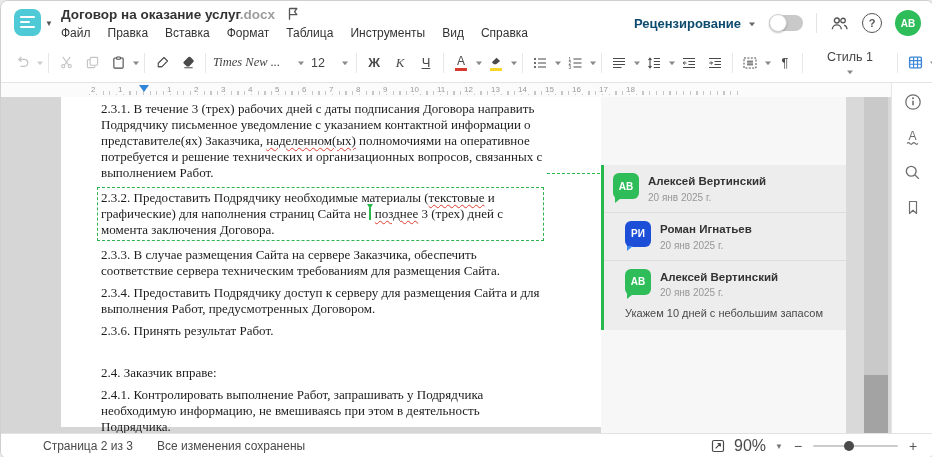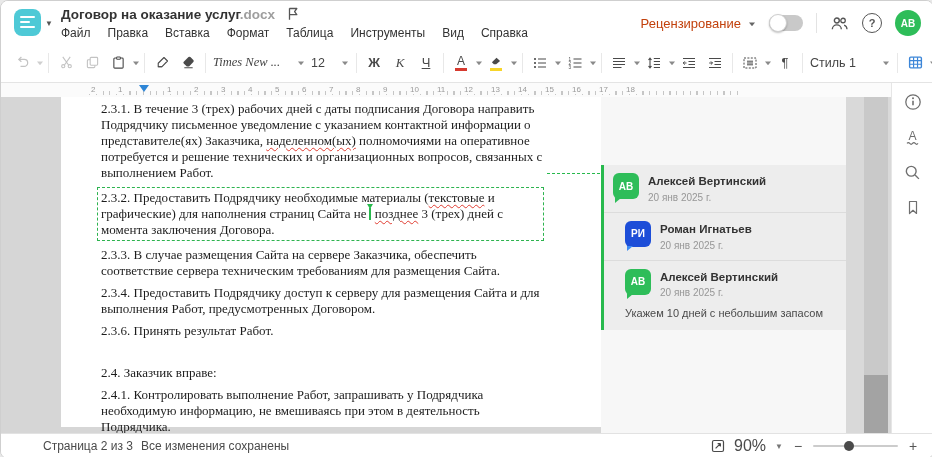--- a/index.html
+++ b/index.html
@@ -14,41 +14,41 @@
   .logo i:nth-child(3){top:17px;width:15px;}
   .logo-caret{position:absolute;left:44px;top:18px;color:#555;font-size:8px;}
   .titlebox{position:absolute;left:60px;top:5px;}
   .title-row{display:flex;align-items:center;gap:12px;height:16px;}
   .title{font-size:13.5px;font-weight:bold;color:#333;white-space:nowrap;}
   .title .ext{color:#9e9e9e;}
   .flagbtn{color:#555;display:flex;align-items:center;}
   .menu-row{display:flex;gap:17px;margin-top:4px;font-size:12px;color:#333;align-items:center;}
   .menu-row span{cursor:default;}
   .header-right{position:absolute;right:12px;top:9px;display:flex;align-items:center;gap:13px;height:26px;}
-  .review{display:flex;align-items:center;gap:7px;font-size:13px;color:#c2410c;}
+  .review{display:flex;align-items:center;gap:7px;font-size:13px;color:#0c4a6e;font-weight:bold;}
   .review .cic{color:#666;}
   .toggle{width:34px;height:16px;border-radius:8px;background:#c9c9c9;position:relative;}
   .toggle .knob{position:absolute;left:0;top:-1px;width:18px;height:18px;border-radius:50%;background:#fff;border:1px solid #cfcfcf;box-sizing:border-box;box-shadow:0 1px 2px rgba(0,0,0,.25);}
   .hdiv{width:1px;height:20px;background:#e3e3e3;}
   .hic{color:#555;display:flex;align-items:center;}
   .help{width:18px;height:18px;border:1.4px solid #555;border-radius:50%;color:#555;font-size:11px;font-weight:bold;display:flex;align-items:center;justify-content:center;}
   .avatar{width:26px;height:26px;border-radius:50%;background:#2ebd59;color:#fff;font-size:10px;font-weight:bold;display:flex;align-items:center;justify-content:center;}
 
   
   .toolbar{position:absolute;top:42px;left:0;right:0;height:39px;border-bottom:1px solid #e4e4e4;background:#fff;display:flex;align-items:center;padding:0 8px;gap:0;white-space:nowrap;overflow:hidden;}
   .tbtn{height:26px;min-width:22px;display:inline-flex;align-items:center;justify-content:center;border-radius:4px;color:#4a4a4a;font-size:13px;padding:0 2px;flex:none;}
   .tbtn.dis{color:#c3c3c3;}
   .tbtn.blue{color:#3c86d8;}
   .tcaret{width:9px;color:#8a8a8a;display:inline-flex;align-items:center;justify-content:center;flex:none;}
   .tcaret.dis{color:#cfcfcf;}
   .tsep{width:1px;height:20px;background:#e8e8e8;margin:0 4px;flex:none;}
   .tselect{height:26px;display:inline-flex;align-items:center;justify-content:space-between;font-size:12.5px;color:#444;padding:0 3px;flex:none;border-radius:4px;}
   .fontsel{width:92px;font-family:"Liberation Serif","DejaVu Serif",serif;font-style:italic;}
   .sizesel{width:38px;}
-  .stylesel{width:80px;}
+  .stylesel{width:80px;flex-direction:column;}
   .bold{font-weight:bold;}
   .ital{font-style:italic;font-family:"Liberation Serif",serif;}
   .undl{text-decoration:underline;}
   .stack{display:flex;flex-direction:column;align-items:center;line-height:1;font-size:12px;}
   .cbar{width:12px;height:3px;margin-top:1px;}
 
   
   .ruler{position:absolute;top:82px;left:0;right:42px;height:14px;background:#fbfbfb;border-bottom:1px solid #e3e3e3;}
   .ruler-ticks{position:absolute;left:88px;right:150px;bottom:2px;height:4px;background:repeating-linear-gradient(to right,#c6c6c6 0 1px,transparent 1px 6.75px);}
   .rnum{position:absolute;top:2px;font-size:8px;color:#9a9a9a;background:#fbfbfb;padding:0 2px;}
@@ -85,21 +85,21 @@
   .scrollzone{position:absolute;left:845px;top:0;width:45px;height:100%;background:#d9d9d9;}
   .scrolltrack{position:absolute;right:3px;top:0;width:24px;height:100%;background:#c9c9c9;}
   .scrollthumb{position:absolute;right:3px;bottom:0;width:24px;height:58px;background:#a3a3a3;}
 
   
   .side{position:absolute;top:82px;right:0;width:42px;bottom:25px;background:#fff;border-left:1px solid #e6e6e6;display:flex;flex-direction:column;align-items:center;padding-top:8px;gap:13px;color:#6f6f6f;box-sizing:border-box;}
   .sic{display:flex;align-items:center;justify-content:center;width:24px;height:22px;}
 
   
   .statusbar{position:absolute;left:0;right:0;bottom:0;height:25px;border-top:1px solid #e2e2e2;background:#fff;display:flex;align-items:center;font-size:12px;color:#4a4a4a;padding:0 14px;box-sizing:border-box;}
-  .sb-left{display:flex;gap:8px;margin-left:28px;}
+  .sb-left{display:flex;gap:24px;margin-left:28px;}
   .sb-right{margin-left:auto;display:flex;align-items:center;gap:9px;color:#4a4a4a;}
   .fitic{display:flex;align-items:center;color:#4a4a4a;}
   .zoomval{font-size:16px;}
   .zcaret{color:#777;font-size:8px;}
   .mp{font-size:14px;color:#555;width:12px;text-align:center;}
   .slider{width:85px;height:2px;background:#ccc;position:relative;border-radius:1px;}
   .slider .dot{position:absolute;left:36%;top:-4px;width:10px;height:10px;border-radius:50%;background:#4a4a4a;}
 </style>
 </head>
 <body>

